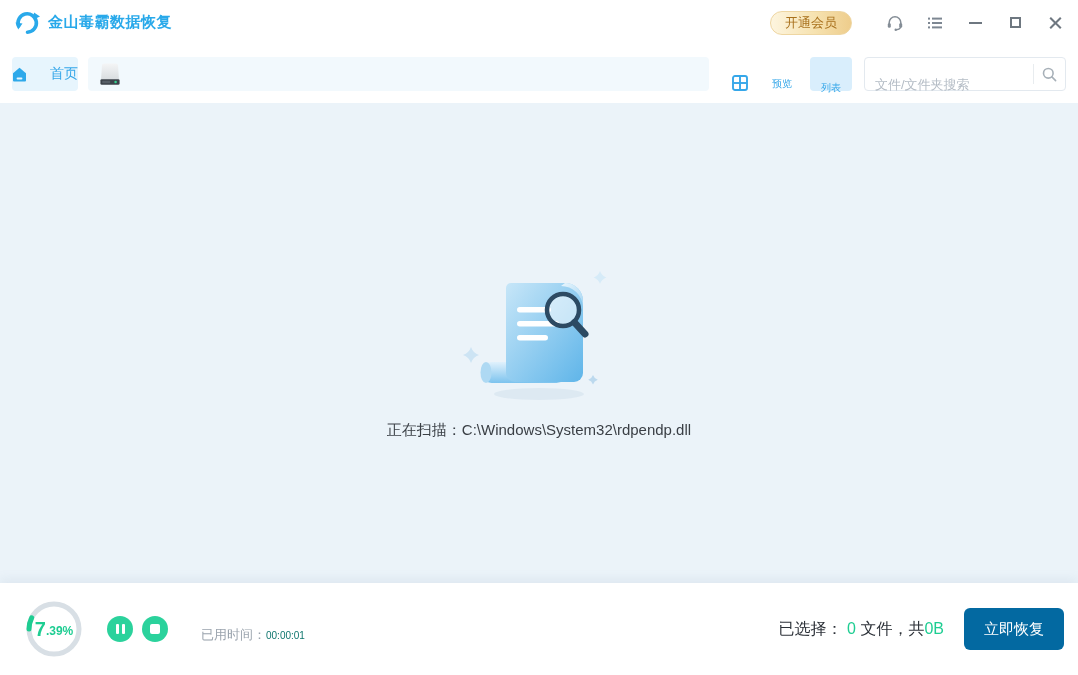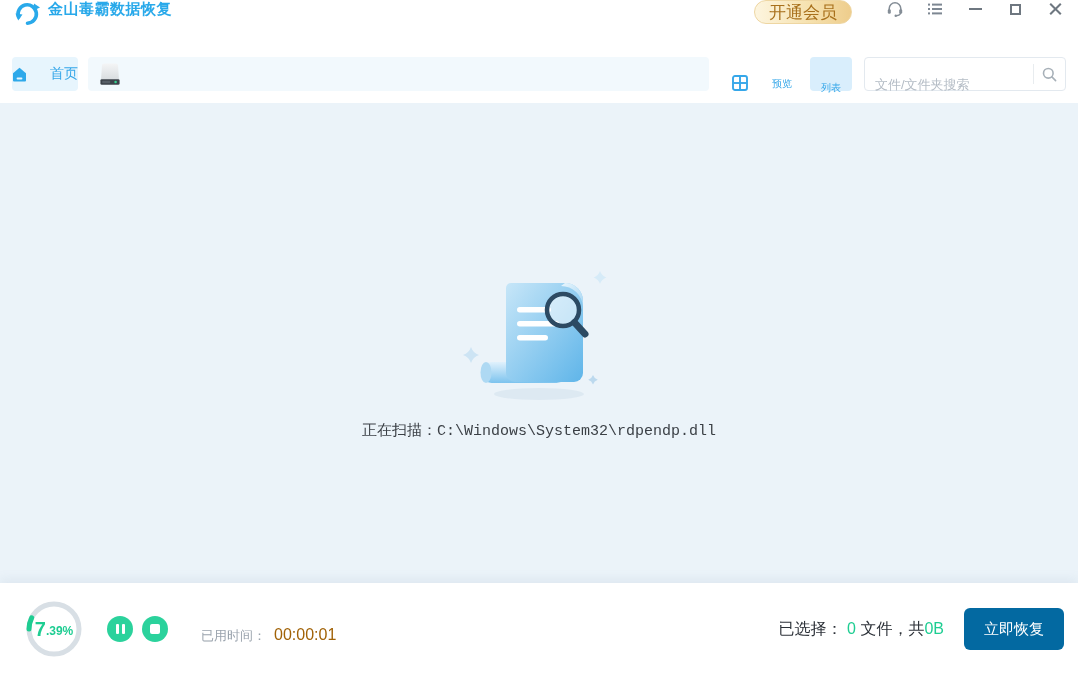--- a/index.html
+++ b/index.html
@@ -1,26 +1,26 @@
 <!DOCTYPE html>
 <html><head>
 <meta charset="utf-8">
 <style>
   * { margin:0; padding:0; box-sizing:border-box; }
   body { font-family:"Liberation Sans","DejaVu Sans",sans-serif; background:#555; }
   .window { width:1078px; height:675px; background:#fff; position:relative; overflow:hidden; margin:0 auto; }
 
   
-  .titlebar { height:45px; display:flex; align-items:flex-start; padding:0 14px; background:#fff; }
+  .titlebar { height:45px; display:flex; align-items:center; padding:0 14px; background:#fff; }
   .logo { width:27px; height:27px; flex:0 0 auto; }
   .app-title { margin-left:7px; font-size:15px; font-weight:700; color:#29a9ea; letter-spacing:0.5px; }
   .tb-spacer { flex:1; }
   .vip-badge { height:24px; padding:0 14px; border-radius:12px; display:flex; align-items:center;
     background:linear-gradient(90deg,#fdf5df 0%,#f6e2b0 55%,#eecd8c 100%);
-    border:1px solid #eed6a2; color:#a8701c; font-size:17px; cursor:pointer; }
+    border:1px solid #eed6a2; color:#a8701c; font-size:13px; cursor:pointer; }
   .tb-icons { display:flex; align-items:center; margin-left:12px; }
   .tb-icon { width:18px; height:18px; margin-left:22px; display:flex; align-items:center; justify-content:center; cursor:pointer; }
   .win-min-bar { width:13px; height:2px; background:#6e7780; }
   .win-max-box { width:11px; height:11px; border:2px solid #6e7780; }
   .win-close-x { position:relative; width:13px; height:13px; }
   .win-close-x::before, .win-close-x::after { content:""; position:absolute; left:-1px; top:5.5px; width:15px; height:2px; background:#6e7780; }
   .win-close-x::before { transform:rotate(45deg); }
   .win-close-x::after  { transform:rotate(-45deg); }
 
   
@@ -36,21 +36,21 @@
   .search-box { width:202px; height:34px; margin-left:12px; border:1px solid #e3e9ef; border-radius:4px; background:#fff;
     display:flex; align-items:center; flex:0 0 auto; }
   .search-box input { flex:1; min-width:0; border:none; outline:none; font-size:13px; color:#3a3f45; padding:0 10px;
     font-family:"Liberation Sans","DejaVu Sans",sans-serif; background:transparent;margin-top:21px; }
   .search-box input::placeholder { color:#b4bcc5; }
   .search-icon-wrap { width:32px; height:20px; border-left:1px solid #e8ecef; display:flex; align-items:center; justify-content:center; cursor:pointer; }
 
   
   .main { height:480px; background:#ebf3f9; display:flex; flex-direction:column; align-items:center; justify-content:flex-start; }
   .illustration { margin-top:160px; }
-  .scan-line { margin-top:18px; font-size:15px; color:#3a3f45;font-family:Liberation Mono, monospace; }
+  .scan-line { margin-top:18px; font-size:15px; color:#3a3f45; }
 
   
   .footer { height:92px; background:#fff; display:flex; align-items:center; padding:0 14px; position:relative;
     box-shadow:0 -4px 10px rgba(110,140,170,0.10); }
   .ring-wrap { position:relative; width:56px; height:56px; margin-left:12px; flex:0 0 auto; }
   .ring-text { position:absolute; inset:0; display:flex; align-items:center; justify-content:center; color:#1ecd92; }
   .ring-int { font-size:20px; font-weight:700; }
   .ring-frac { font-size:12px; font-weight:700; margin-top:4px; }
   .ctl-btn { width:26px; height:26px; border-radius:50%; background:#2bd29c; border:none; display:flex; align-items:center;
     justify-content:center; cursor:pointer; flex:0 0 auto; }
@@ -58,21 +58,21 @@
   .ctl-stop { margin-left:9px; }
   .pause-glyph { display:flex; gap:3px; }
   .pause-glyph span { width:3px; height:10px; background:#fff; border-radius:1px; }
   .stop-glyph { width:10px; height:10px; background:#fff; border-radius:2px; }
   .status-block { margin-left:33px; }
   .status-line1 { font-size:14px; color:#2c3138; font-weight:700; }
   .status-line1 .count { color:#1ecd92; font-weight:400; }
   .status-line1 .size { font-weight:400; }
   .status-line2 { margin-top:12px; font-size:13px; }
   .status-line2 .lbl { color:#9aa3ad; }
-  .status-line2 .val { color:#a16207; font-size:16px; margin-left:8px; }
+  .status-line2 .val { color:#0f766e; font-size:10px; }
   .f-spacer { flex:1; }
   .selection { font-size:16px; color:#2c3138; white-space:nowrap; }
   .selection .green { color:#1ecd92; }
   .recover-btn { width:100px; height:42px; margin-left:20px; margin-right:0; border:none; border-radius:6px;
     background:#0369a1; color:#fff; font-size:15px; cursor:pointer; flex:0 0 auto;
     font-family:"Liberation Sans","DejaVu Sans",sans-serif; }
 </style>
 </head>
 <body>
 

